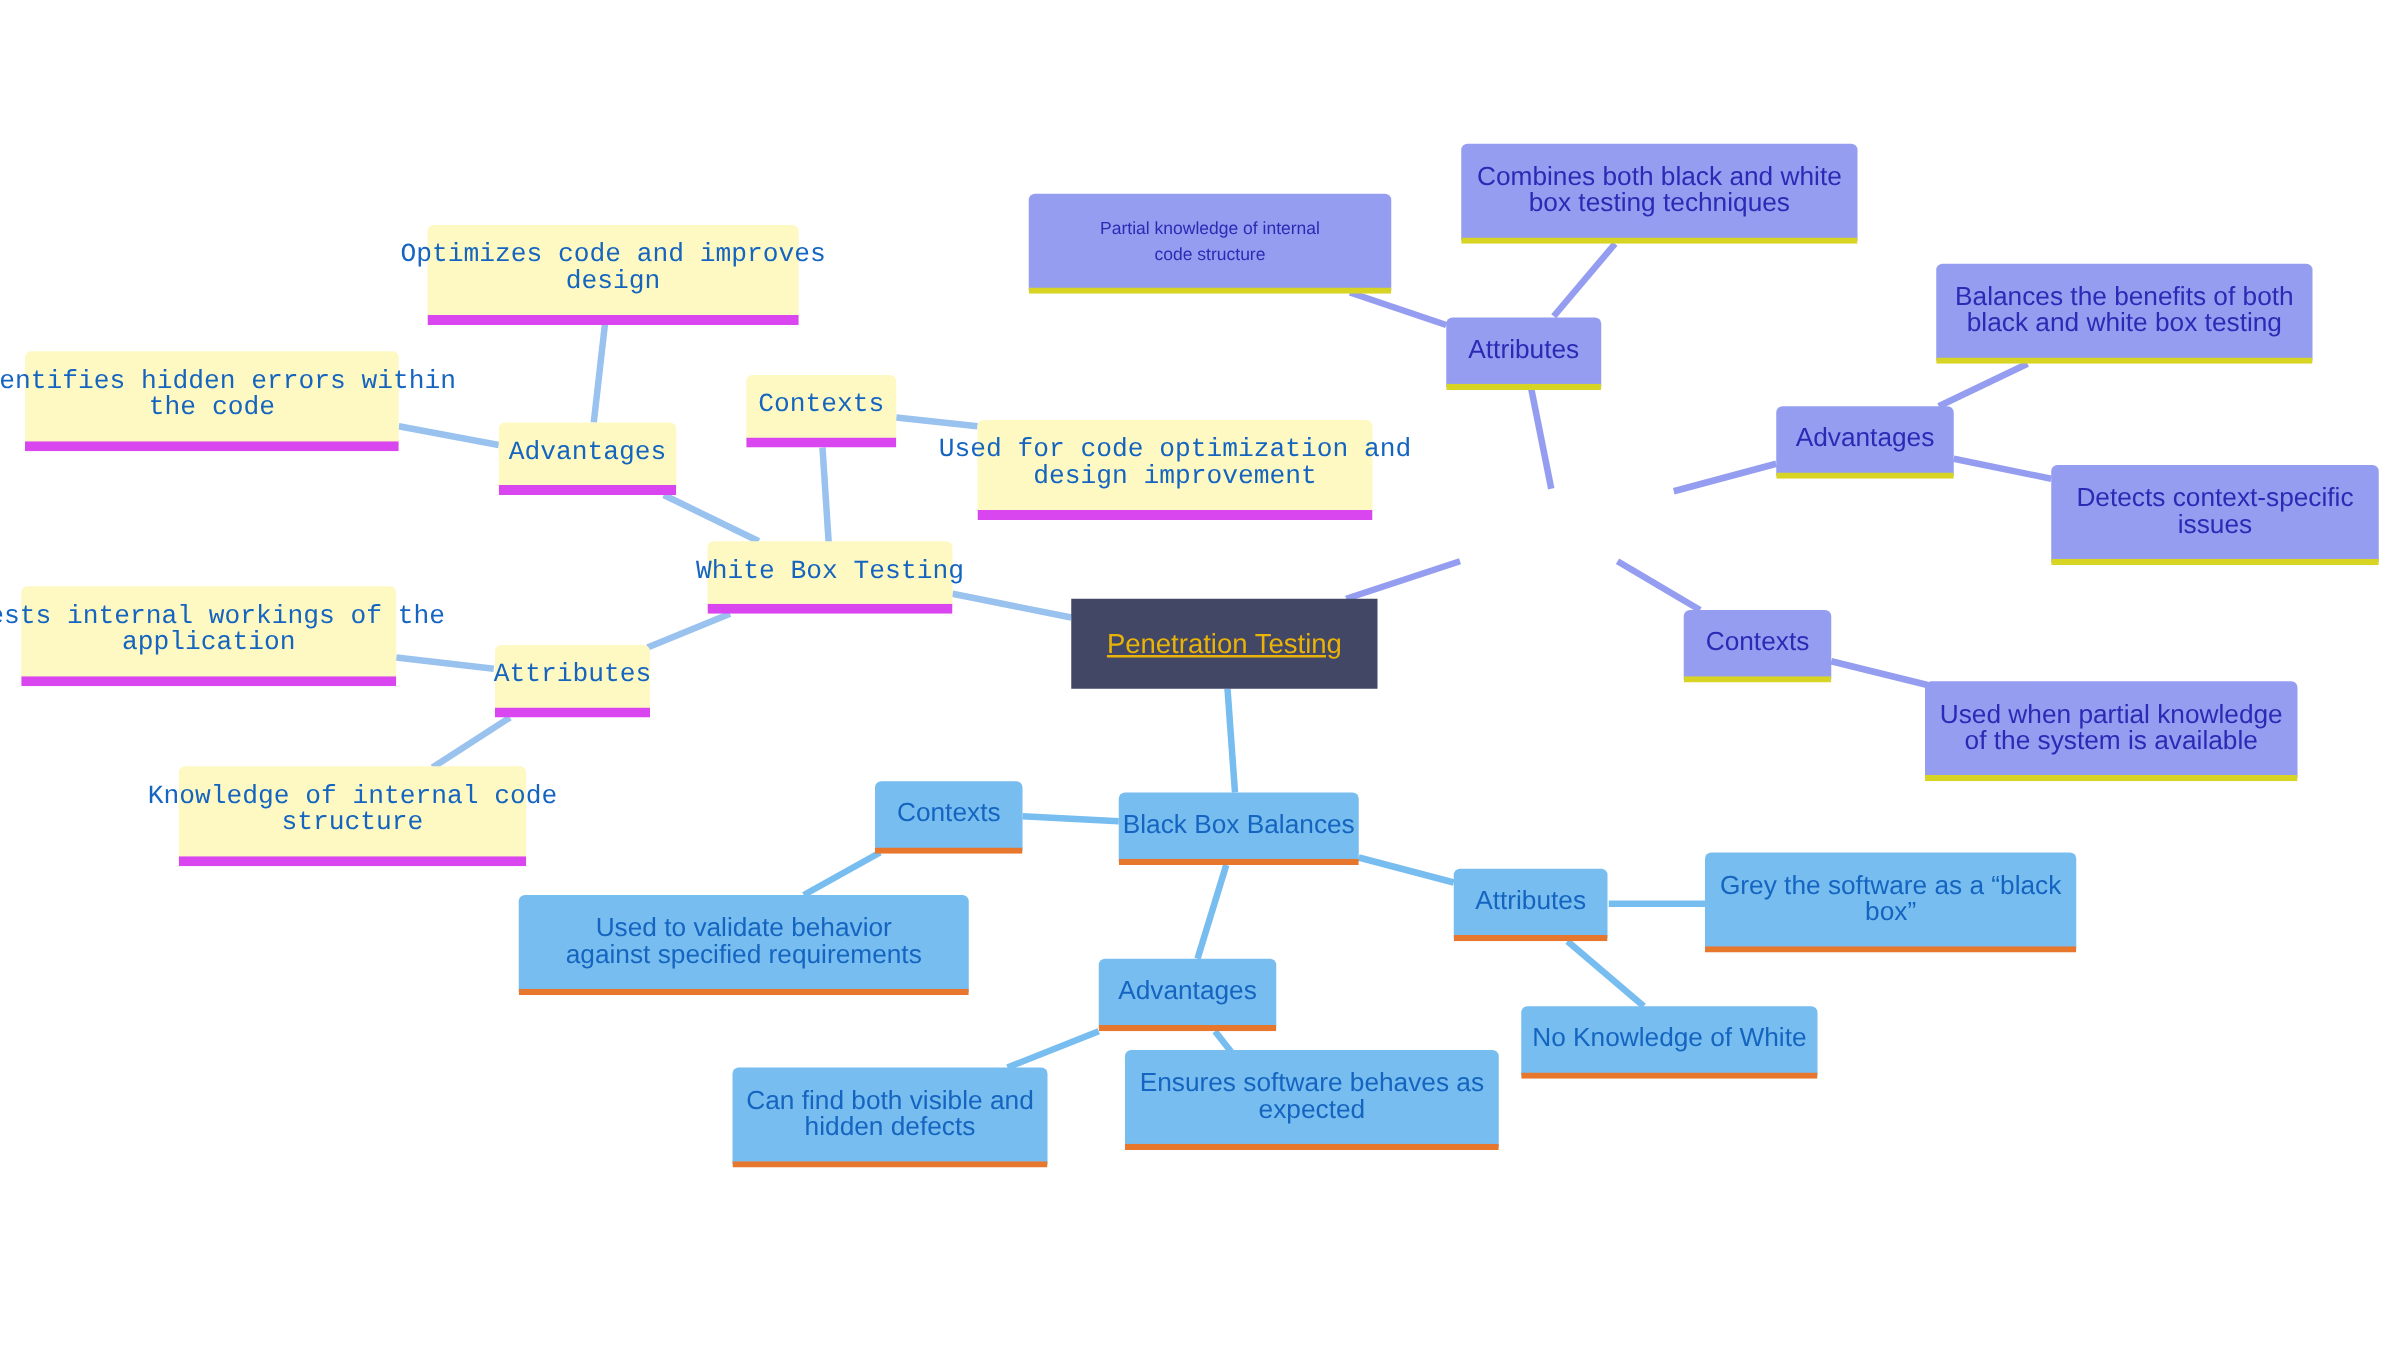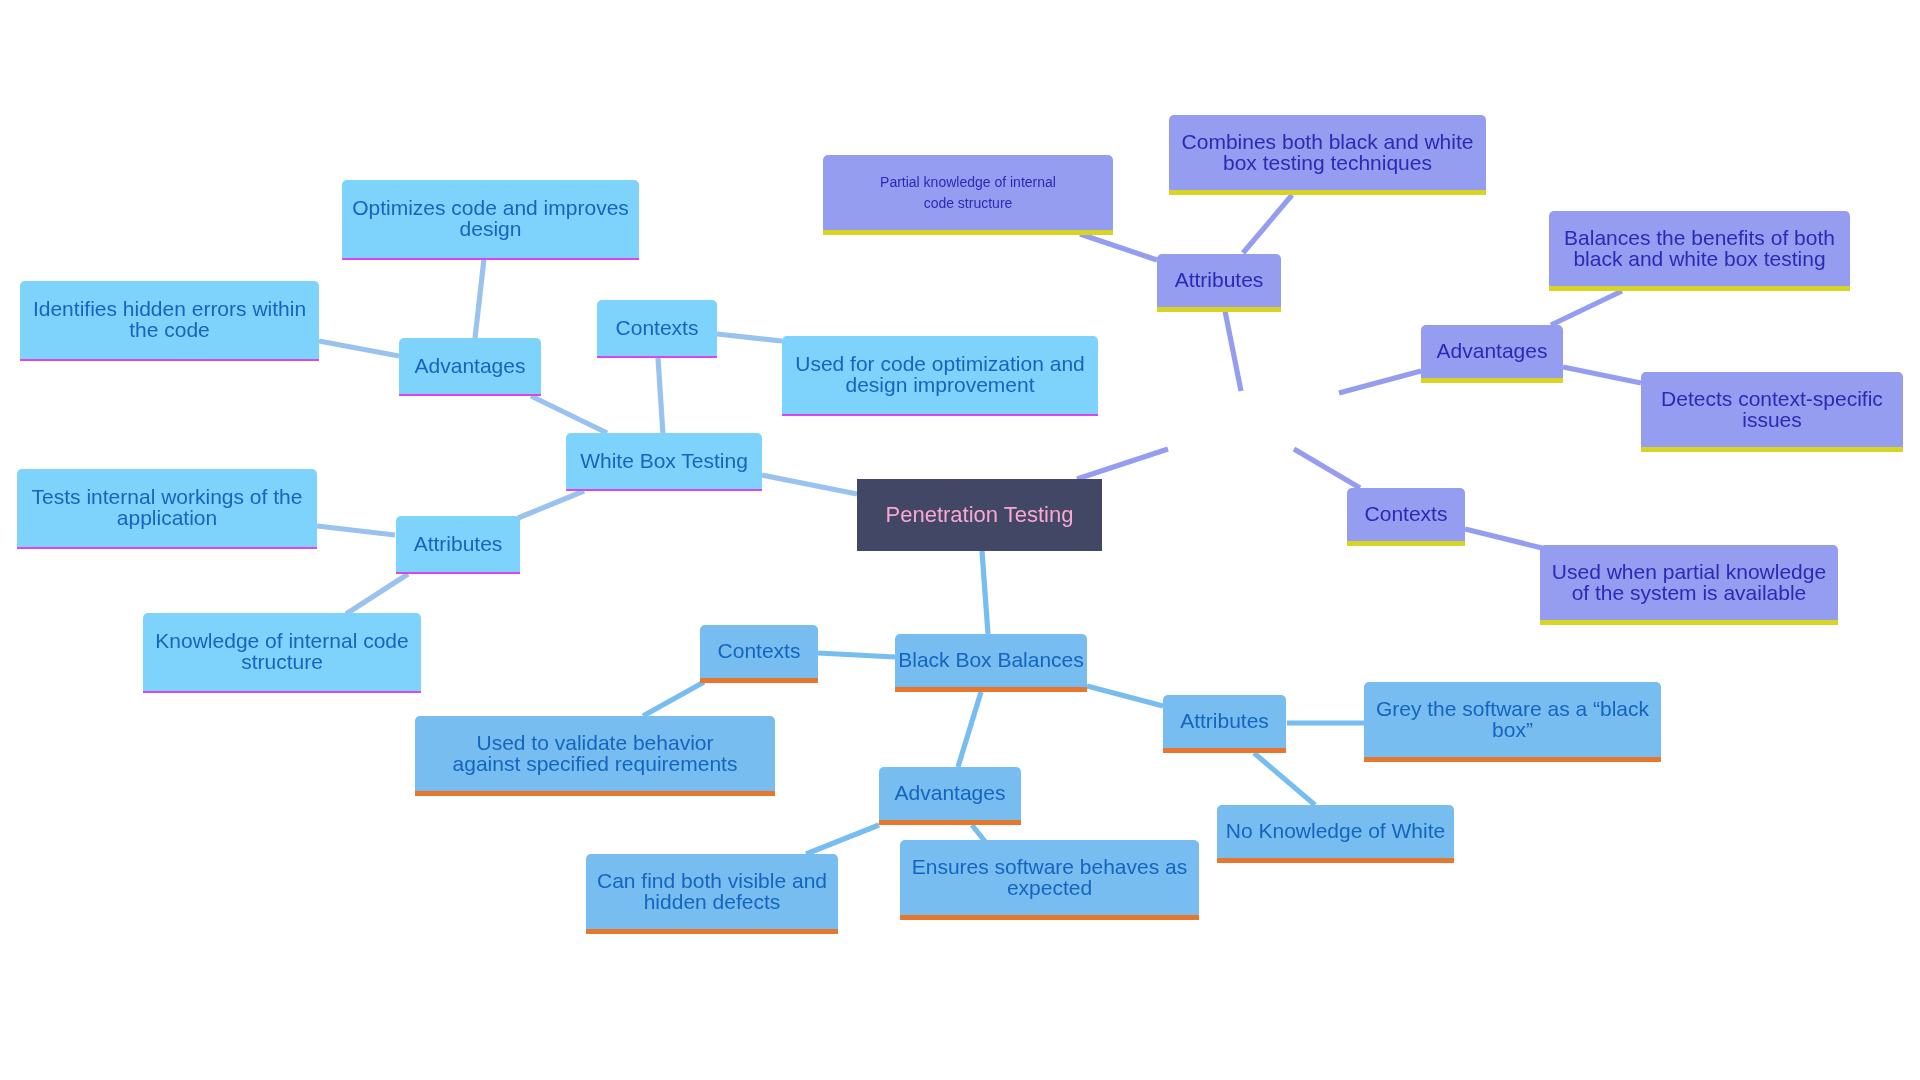--- a/index.html
+++ b/index.html
@@ -8,22 +8,22 @@
     position:relative; width:1920px; height:1080px; overflow:hidden;
     background:#ffffff; font-family:"Liberation Sans", sans-serif;
   }
   #edges { position:absolute; left:0; top:0; width:1920px; height:1080px; }
   .node {
     position:absolute; box-sizing:border-box; display:flex;
     align-items:center; justify-content:center; text-align:center; white-space:pre;
     border-radius:5px 5px 0 0; padding:0 11px; line-height:20.6px;
   }
   .lbl { display:block; }
-  .root { background:#414764; color:#f9a8d4; border-radius:0; }
-  .t-blue { background:#7dd3fc; color:#1565c0; border-bottom:2px solid #d946ef; }
+  .root { background:#414764; color:#eab308; border-radius:0;text-decoration:underline; }
+  .t-blue { background:#fef9c3; color:#1565c0; border-bottom:8px solid #d946ef;font-family:Liberation Mono, monospace; }
   .t-cyan { background:#77bdf0; color:#1565c0; border-bottom:5px solid #e8772e; }
   .t-purp { background:#959df0; color:#2a2ab5; border-bottom:5px solid #d8d424; }
 </style>
 </head>
 <body>
 
 <div id="canvas">
   <svg id="edges" viewBox="0 0 1920 1080" width="1920" height="1080">
     <line x1="762" y1="475" x2="857" y2="494" stroke="#9ac2ef" stroke-width="5.2" stroke-linecap="butt"></line>
     <line x1="982" y1="551" x2="988" y2="634" stroke="#77bdf0" stroke-width="5.2" stroke-linecap="butt"></line>

